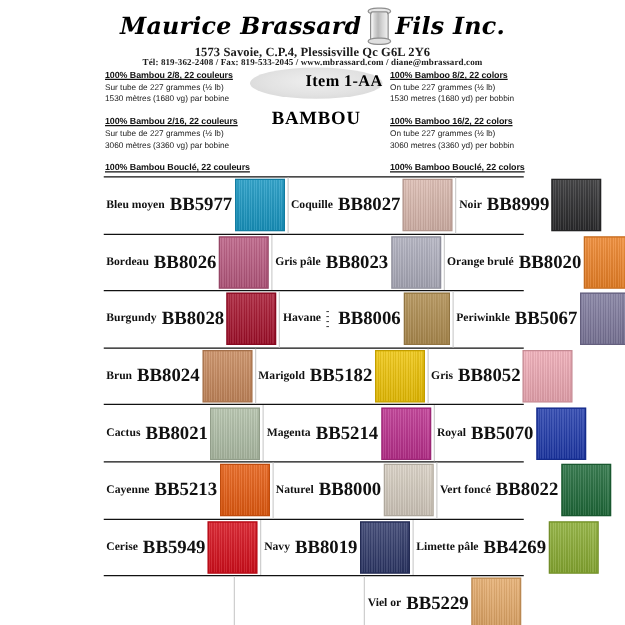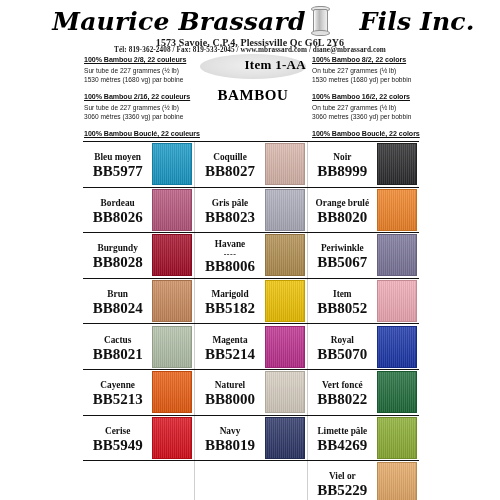--- a/index.html
+++ b/index.html
@@ -11,22 +11,22 @@
   .page{position:relative;width:500px;height:500px;background:#fff;}
 
   
   .brand{
     position:absolute;left:0;top:6px;width:500px;
     text-align:center;height:34px;
   }
   .brand-inner{display:inline-flex;align-items:center;justify-content:center;gap:2px;}
   .brand-txt{
     font-family:"DejaVu Serif", serif;
-    font-style:italic;font-weight:700;font-size:25px;
-    letter-spacing:.2px;white-space:nowrap;margin-left:27px;
+    font-style:italic;font-weight:700;font-size:19px;
+    letter-spacing:.2px;white-space:nowrap;
   }
   .spool{
     display:inline-block;width:17px;height:30px;margin:0 3px;position:relative;
   }
   .spool .body{
     position:absolute;left:2px;top:3px;width:13px;height:24px;
     background:
       linear-gradient(90deg,#ffffff 0%,#d8d8d8 18%,#b8b8b8 42%,#d5d5d5 68%,#efefef 100%);
     border:1px solid #8e8e8e;border-radius:2px/3px;
   }
@@ -84,21 +84,21 @@
     display:flex;height:44.6px;border-bottom:1.4px solid #111;
   }
   .row:last-child{border-bottom:none;}
   .cell{
     flex:1 1 33.333%;display:flex;align-items:stretch;position:relative;
     border-right:1px solid #cfcfcf;
   }
   .cell:last-child{border-right:none;}
   .cell.empty{border-right:1px solid #cfcfcf;}
   .lbl{
-    flex:1 1 auto;display:flex;flex-direction:column;align-items:center;
+    flex:1 1 auto;display:flex;flex-direction:row;align-items:center;
     justify-content:center;gap:4px;padding:3px 2px;
   }
   .name{
     font-family:"Liberation Serif", serif;font-weight:700;font-size:9.3px;
     color:#111;white-space:nowrap;line-height:10px;
   }
   .dash{
     font-family:"Liberation Serif", serif;font-weight:700;font-size:8px;
     color:#111;line-height:4px;letter-spacing:.5px;
   }
@@ -264,21 +264,21 @@
         </div>
         <div class="cell">
           <div class="lbl">
             <div class="name">Marigold</div>
             <div class="code">BB5182</div>
           </div>
           <div class="sw" style="background: rgb(237, 193, 0);"></div>
         </div>
         <div class="cell">
           <div class="lbl">
-            <div class="name">Item</div>
+            <div class="name">Gris</div>
             <div class="code">BB8052</div>
           </div>
           <div class="sw" style="background: rgb(239, 169, 180);"></div>
         </div>
       </div>
       <div class="row">
         <div class="cell">
           <div class="lbl">
             <div class="name">Cactus</div>
             <div class="code">BB8021</div>

